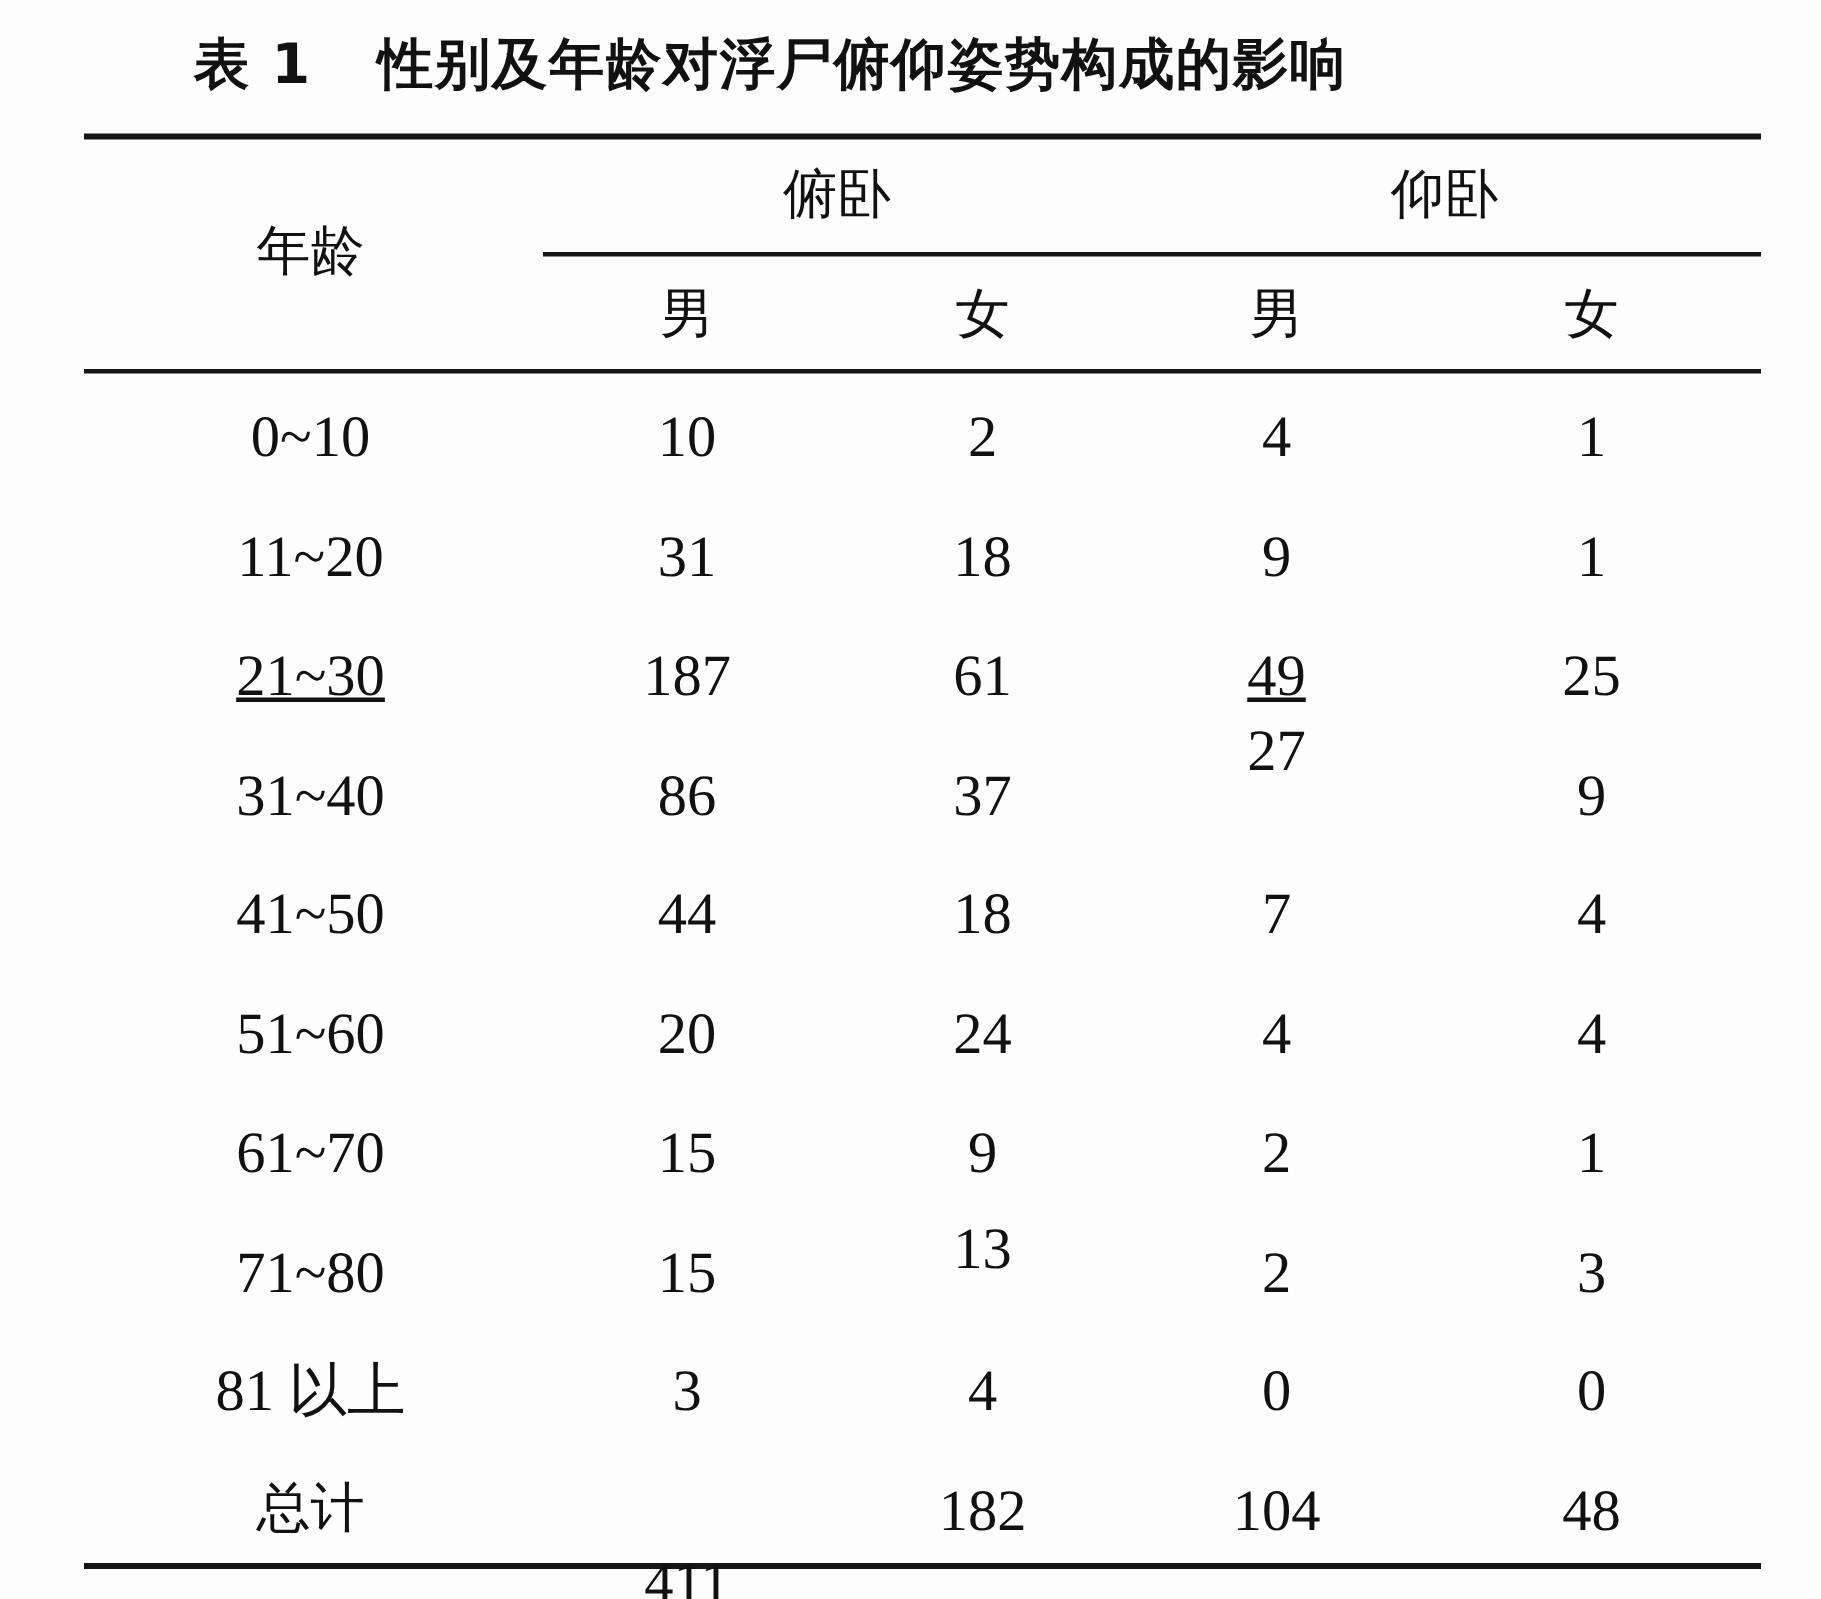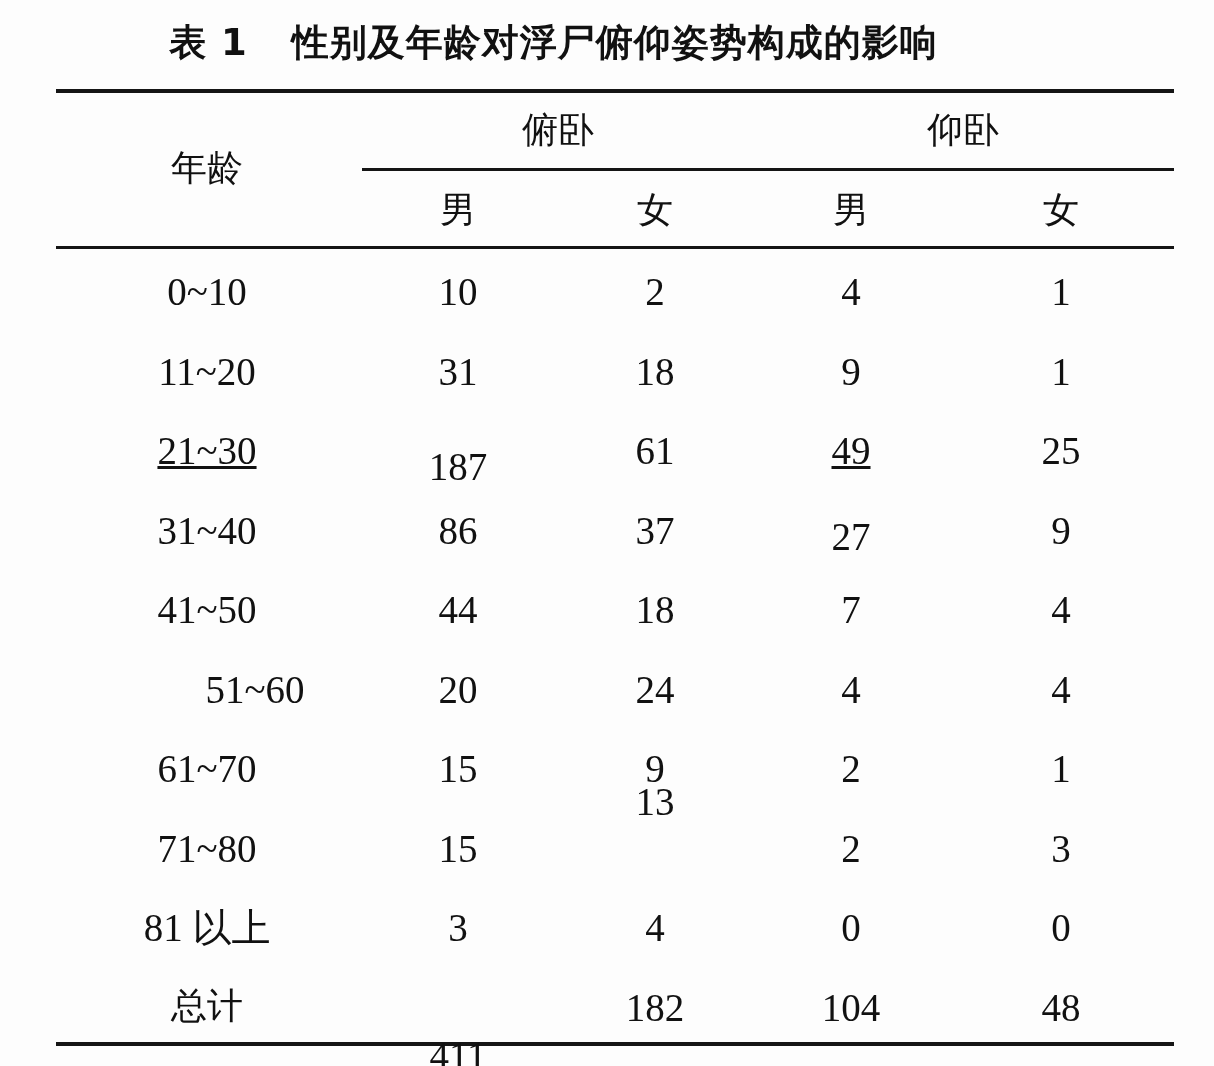--- a/index.html
+++ b/index.html
@@ -19,21 +19,20 @@
       position: absolute;
       left: 0;
       top: 18px;
       width: 1027px;
       text-align: center;
       font-family: "DejaVu Sans", "Liberation Sans", sans-serif;
       font-weight: bold;
       font-size: 37px;
       letter-spacing: 1px;
       color: #111;
-      margin-left: 40px;
     }
     .caption .num { margin-right: 44px; }
     .rule {
       position: absolute;
       background: #151515;
     }
     .rule.top { left: 56px; top: 89px; width: 1118px; height: 4px; }
     .rule.group { left: 362px; top: 168px; width: 812px; height: 3px; }
     .rule.head { left: 56px; top: 246px; width: 1118px; height: 3px; }
     .rule.bottom { left: 56px; top: 1042px; width: 1118px; height: 4px; }
@@ -91,57 +90,57 @@
     </div>
     <div>
       <span class="cell c0" style="top: 352px;">11~20</span>
       <span class="cell c1" style="top: 352px;">31</span>
       <span class="cell c2" style="top: 352px;">18</span>
       <span class="cell c3" style="top: 352px;">9</span>
       <span class="cell c4" style="top: 352px;">1</span>
     </div>
     <div>
       <span class="cell c0" style="top: 431px; text-decoration: underline;">21~30</span>
-      <span class="cell c1" style="top: 431px; margin-top: 16px;">187</span>
+      <span class="cell c1" style="top: 431px;">187</span>
       <span class="cell c2" style="top: 431px;">61</span>
       <span class="cell c3" style="top: 431px; text-decoration: underline;">49</span>
       <span class="cell c4" style="top: 431px;">25</span>
     </div>
     <div>
       <span class="cell c0" style="top: 511px;">31~40</span>
       <span class="cell c1" style="top: 511px;">86</span>
       <span class="cell c2" style="top: 511px;">37</span>
-      <span class="cell c3" style="top: 517px;">27</span>
+      <span class="cell c3" style="top: 481px;">27</span>
       <span class="cell c4" style="top: 511px;">9</span>
     </div>
     <div>
       <span class="cell c0" style="top: 590px;">41~50</span>
       <span class="cell c1" style="top: 590px;">44</span>
       <span class="cell c2" style="top: 590px;">18</span>
       <span class="cell c3" style="top: 590px;">7</span>
       <span class="cell c4" style="top: 590px;">4</span>
     </div>
     <div>
-      <span class="cell c0" style="top: 670px; margin-left: 48px;">51~60</span>
+      <span class="cell c0" style="top: 670px;">51~60</span>
       <span class="cell c1" style="top: 670px;">20</span>
       <span class="cell c2" style="top: 670px; font-family: Liberation Serif, serif;">24</span>
       <span class="cell c3" style="top: 670px;">4</span>
       <span class="cell c4" style="top: 670px;">4</span>
     </div>
     <div>
       <span class="cell c0" style="top: 749px;">61~70</span>
       <span class="cell c1" style="top: 749px;">15</span>
       <span class="cell c2" style="top: 749px;">9</span>
       <span class="cell c3" style="top: 749px;">2</span>
       <span class="cell c4" style="top: 749px;">1</span>
     </div>
     <div>
       <span class="cell c0" style="top: 829px;">71~80</span>
       <span class="cell c1" style="top: 829px;">15</span>
-      <span class="cell c2" style="top: 782px;">13</span>
+      <span class="cell c2" style="top: 813px;">13</span>
       <span class="cell c3" style="top: 829px;">2</span>
       <span class="cell c4" style="top: 829px;">3</span>
     </div>
     <div>
       <span class="cell c0" style="top: 908px;">81 以上</span>
       <span class="cell c1" style="top: 908px;">3</span>
       <span class="cell c2" style="top: 908px;">4</span>
       <span class="cell c3" style="top: 908px;">0</span>
       <span class="cell c4" style="top: 908px;">0</span>
     </div>

